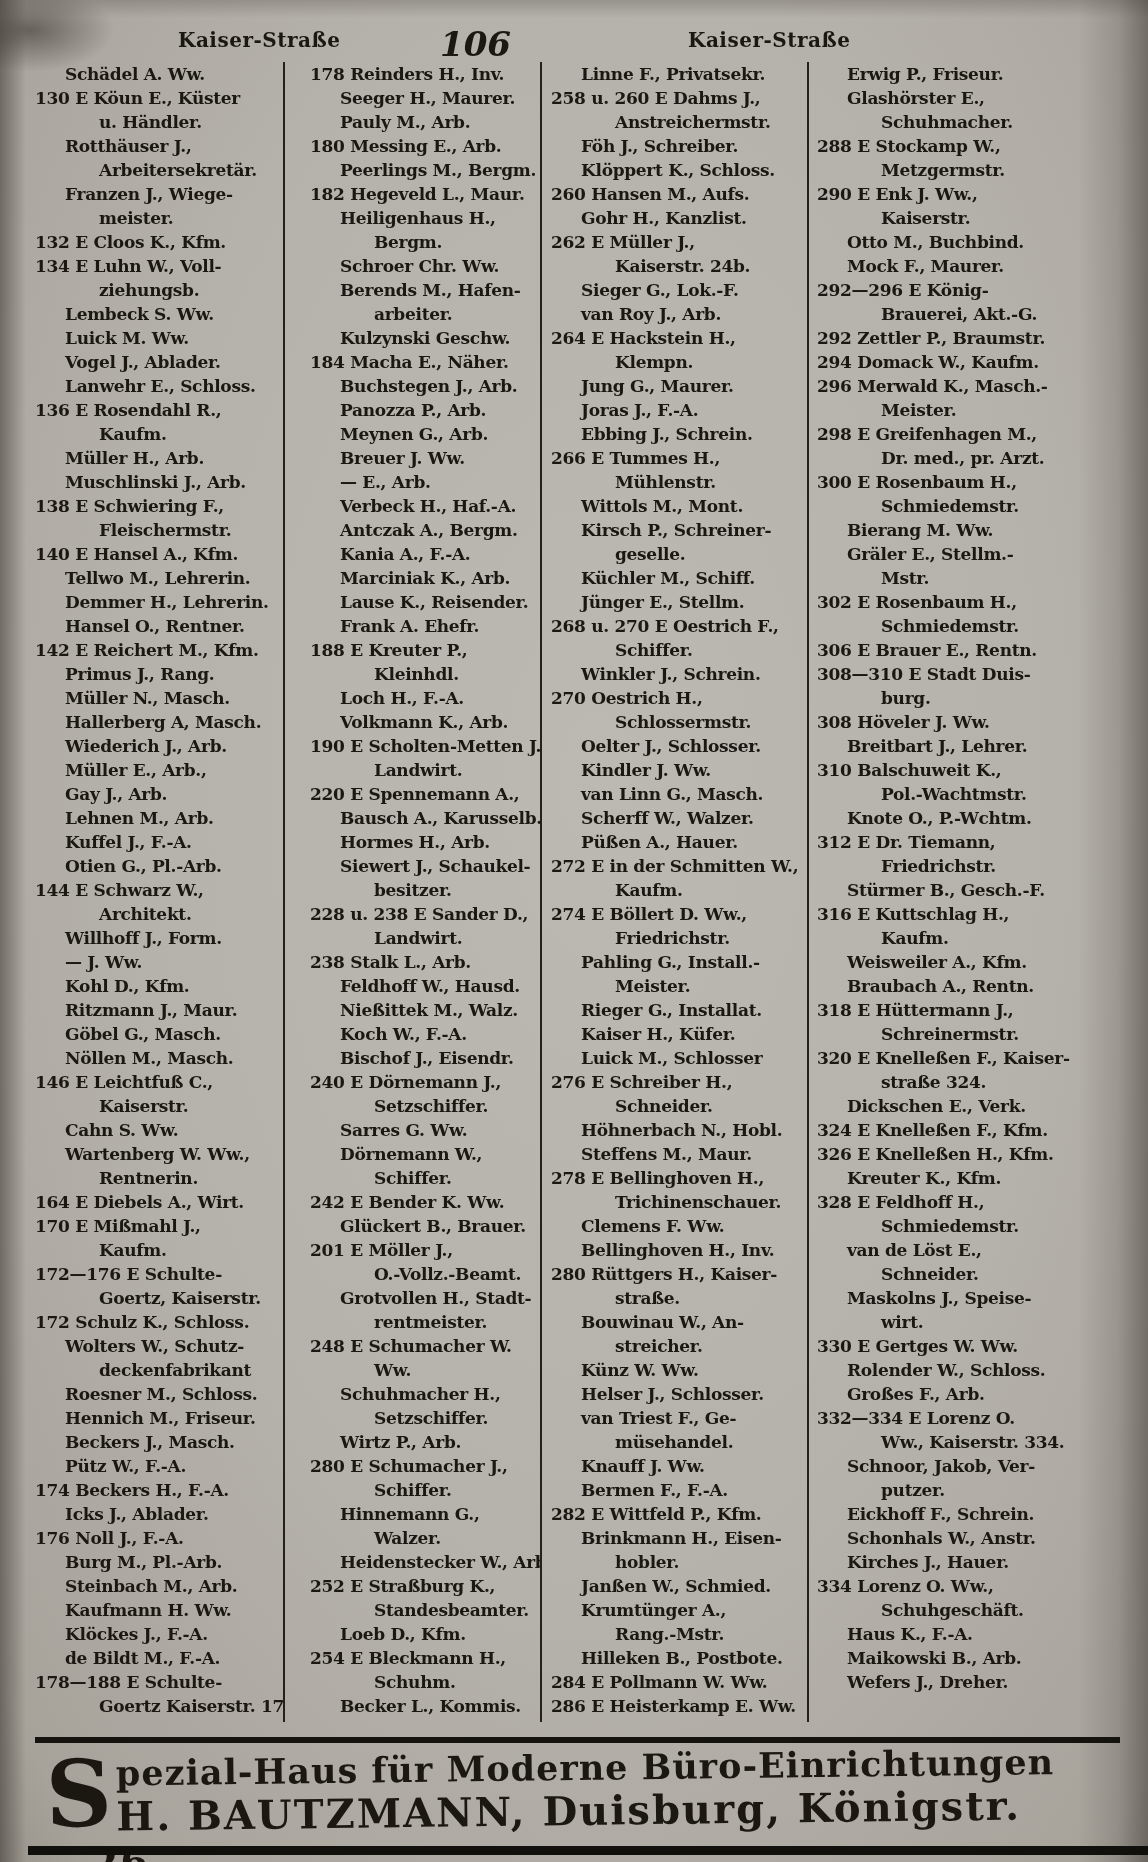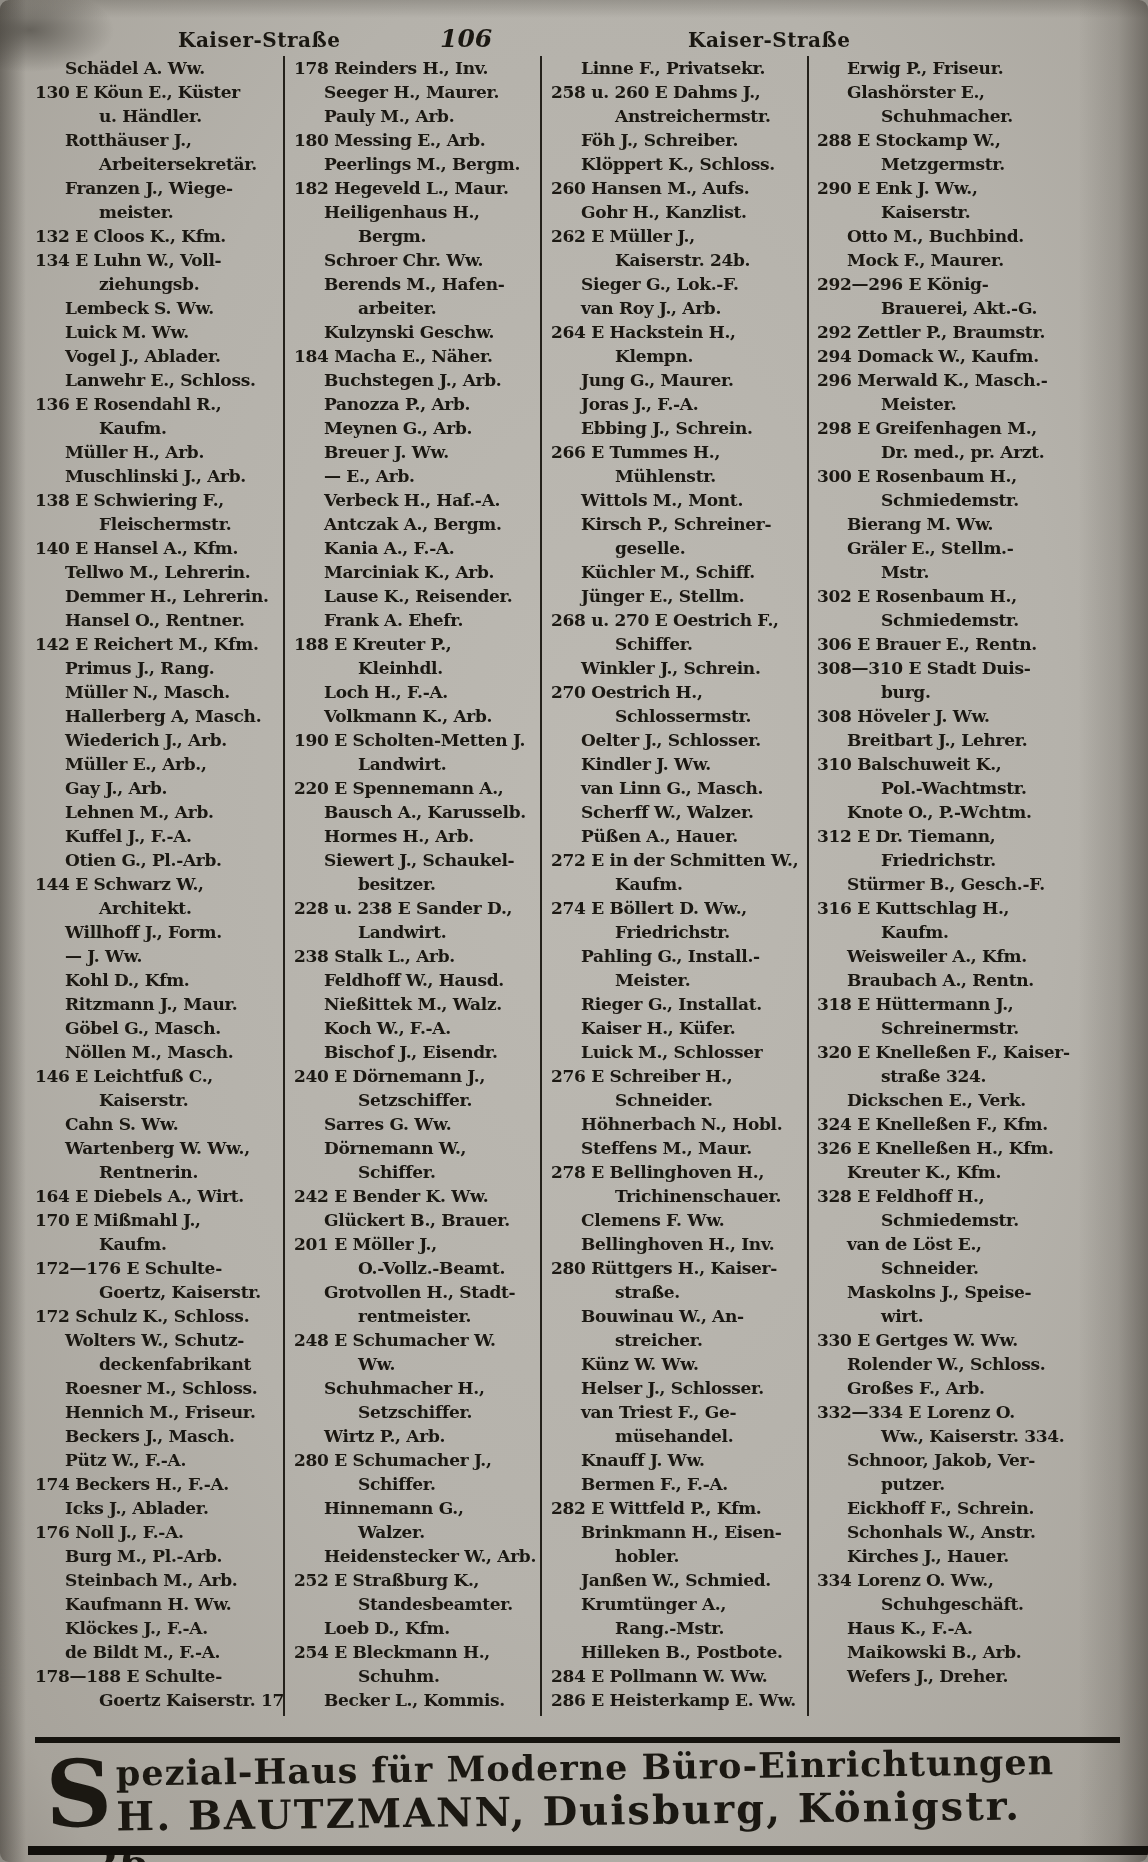--- a/index.html
+++ b/index.html
@@ -6,30 +6,29 @@
   .page{
     position:relative;width:1148px;height:1862px;overflow:hidden;
     font-family:"DejaVu Serif","Liberation Serif",serif;
     color:#1b1812;
     background:
       radial-gradient(ellipse 120px 60px at 30px 30px, rgba(45,42,36,.55), rgba(45,42,36,0) 70%),
       linear-gradient(to right, rgba(50,46,40,.5) 0px, rgba(50,46,40,0) 26px),
       linear-gradient(to left, rgba(55,50,44,.5) 0px, rgba(55,50,44,.18) 30px, rgba(55,50,44,0) 70px),
       linear-gradient(to bottom, rgba(60,56,48,.25) 0px, rgba(60,56,48,0) 18px),
       radial-gradient(ellipse at 52% 42%, #bcb9b2 0%, #b5b2ab 55%, #a7a39b 92%, #99948c 100%);
-    border-radius: 9px;
   }
   .hdr{position:absolute;top:24px;left:0;width:100%;height:36px;font-size:20px;font-weight:bold;}
   .hdr .lft{position:absolute;left:178px;top:4px;letter-spacing:.5px;}
-  .hdr .pg{position:absolute;left:440px;top:0;font-style:italic;font-weight:bold;font-size:25px;font-family:"DejaVu Serif",serif;}
+  .hdr .pg{position:absolute;left:440px;top:0;font-style:italic;font-weight:bold;font-size:34px;font-family:"DejaVu Serif",serif;}
   .hdr .rgt{position:absolute;left:688px;top:4px;letter-spacing:.5px;}
-  .cols{position:absolute;top:56px;left:35px;width:1086px;height:1660px;display:flex;justify-content:center;}
+  .cols{position:absolute;top:62px;left:35px;width:1086px;height:1660px;display:flex;justify-content:center;}
   .col{box-sizing:border-box;overflow:hidden;height:100%;}
   .c0{width:248px;}
-  .c1{width:257px;border-left:2px solid #24211b;padding-left:9px;}
+  .c1{width:257px;border-left:2px solid #24211b;padding-left:25px;}
   .c2{width:267px;border-left:2px solid #24211b;padding-left:9px;}
   .c3{width:314px;border-left:2px solid #24211b;padding-left:8px;}
   .line{
     font-size:17px;line-height:24px;font-weight:bold;white-space:nowrap;
     letter-spacing:-0.3px;
   }
   .indent-0{padding-left:0;}
   .indent-1{padding-left:30px;}
   .indent-2{padding-left:64px;}
   .rule-top{position:absolute;top:1737px;left:35px;width:1085px;height:6px;background:#15130e;}

